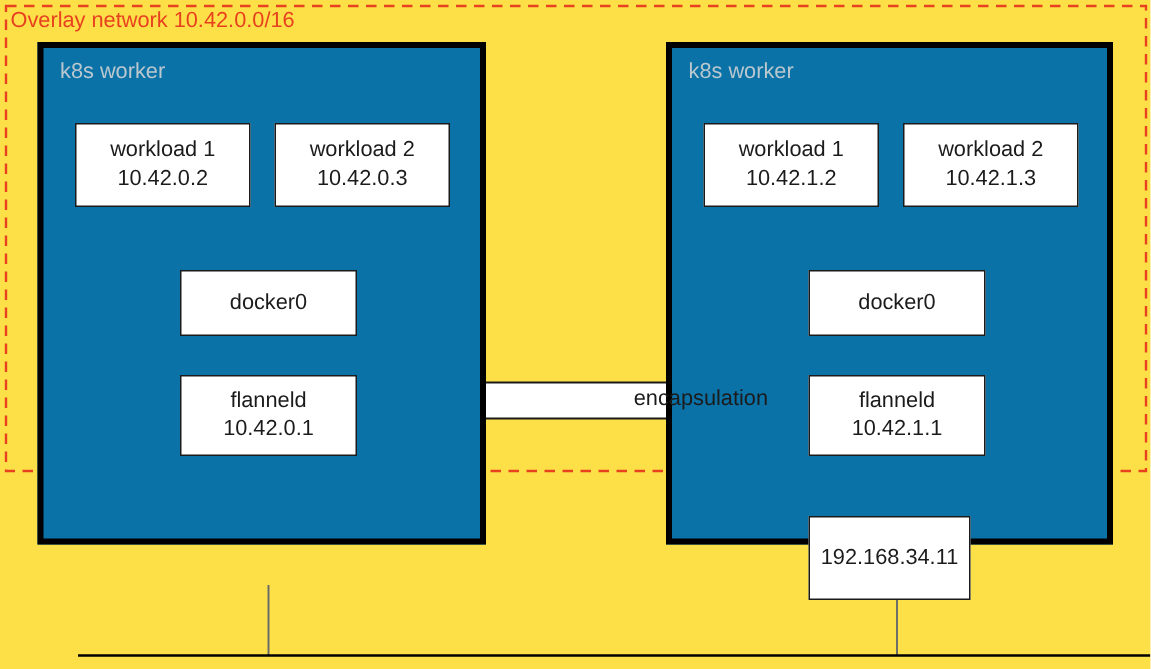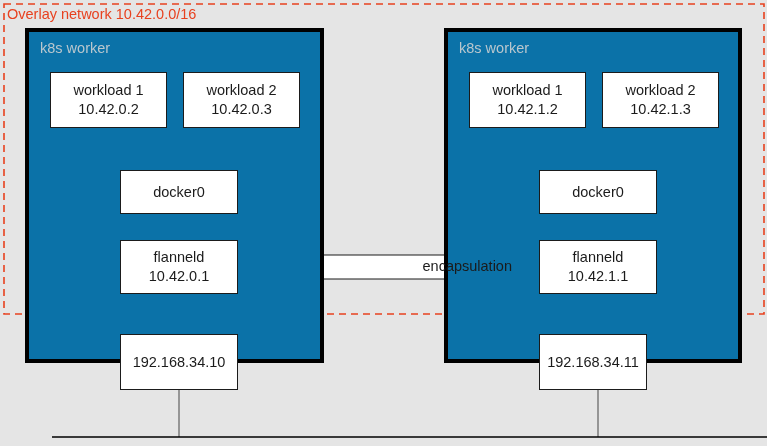--- a/index.html
+++ b/index.html
@@ -7,21 +7,21 @@
     padding: 0;
     background: #ffffff;
   }
   body {
     font-family: "Liberation Sans", sans-serif;
   }
   #canvas {
     position: relative;
     width: 767px;
     height: 446px;
-    background: #e5e5e5;
+    background: #fde047;
     overflow: hidden;
   }
   #canvas svg.layer {
     position: absolute;
     left: 0;
     top: 0;
     width: 767px;
     height: 446px;
   }
   .overlay-rect {
@@ -64,20 +64,21 @@
     display: flex;
     flex-direction: column;
     align-items: center;
     justify-content: center;
     font-size: 14.5px;
     line-height: 19px;
     color: #1b1b1b;
     font-family: "Liberation Sans", sans-serif;
     text-align: center;
     white-space: nowrap;
+    margin-top: 10px;
   }
   .arrow-shape {
     fill: #ffffff;
     stroke: #1b1b1b;
     stroke-width: 1.2;
     stroke-linejoin: miter;
   }
   .arrow-label {
     position: absolute;
     color: #1b1b1b;
@@ -152,23 +153,20 @@
 
   <div class="node-box" style="left:120px; top:170px; width:118px; height:44px;">
     <span>docker0</span>
   </div>
 
   <div class="node-box" style="left:120px; top:240px; width:118px; height:54px;">
     <span>flanneld</span>
     <span>10.42.0.1</span>
   </div>
 
-  <div class="node-box" style="left:120px; top:334px; width:118px; height:56px;">
-    <span>192.168.34.10</span>
-  </div>
 
   <div class="worker-box" style="left:444px; top:28px; width:298px; height:335px;">
     <div class="worker-label">k8s worker</div>
   </div>
 
   <div class="node-box" style="left:469px; top:72px; width:117px; height:56px;">
     <span>workload 1</span>
     <span>10.42.1.2</span>
   </div>
 

